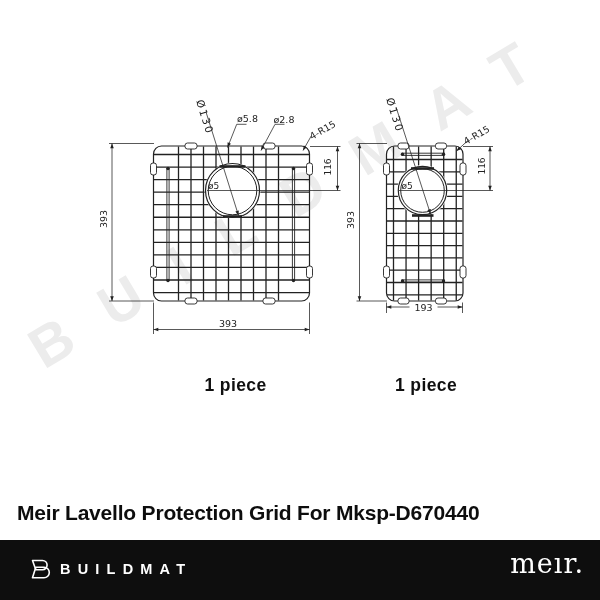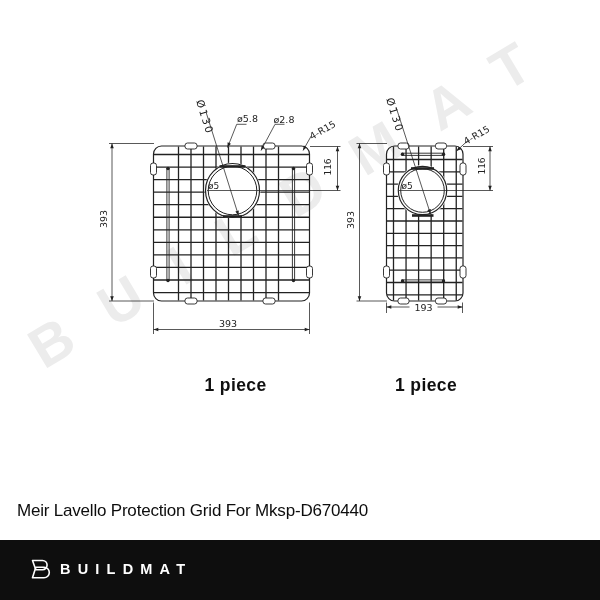--- a/index.html
+++ b/index.html
@@ -6,21 +6,21 @@
   .page{position:relative;width:600px;height:600px;background:#fff;overflow:hidden;
         font-family:"Liberation Sans",sans-serif;}
   svg.sheet{position:absolute;left:0;top:0;display:block;}
   .watermark{font-family:"Liberation Sans",sans-serif;font-weight:bold;
              font-size:57px;letter-spacing:40px;}
   .dim{font-family:"DejaVu Sans",sans-serif;font-size:9.5px;fill:#222222;}
   .dim-sm{font-family:"DejaVu Sans",sans-serif;font-size:9px;fill:#222222;}
   .dia-big{font-family:"DejaVu Sans",sans-serif;font-size:10.5px;letter-spacing:2px;fill:#222222;}
   .piece{font-family:"Liberation Sans",sans-serif;font-weight:bold;font-size:17.5px;
          fill:#101010;letter-spacing:.4px;}
-  .title{position:absolute;left:17px;top:501px;font-size:17px;font-weight:normal;
+  .title{position:absolute;left:17px;top:501px;font-size:21px;font-weight:bold;
          color:#0d0d0d;letter-spacing:-0.2px;white-space:nowrap;}
   .footer{position:absolute;left:0;top:540px;width:600px;height:60px;background:#0e0e0e;}
   .brand{position:absolute;left:30px;top:556px;display:flex;align-items:center;gap:8px;}
   .brand-text{color:#ffffff;font-weight:bold;font-size:14.5px;letter-spacing:7.2px;white-space:nowrap;}
   .meir{position:absolute;right:16px;top:548px;color:#ffffff;
         font-family:"DejaVu Serif",serif;font-size:27px;letter-spacing:1px;}
 </style>
 </head>
 <body>
 
@@ -168,14 +168,15 @@
   <div class="title">Meir Lavello Protection Grid For Mksp-D670440</div>
 
   <div class="footer"></div>
   <div class="brand">
     <svg width="22" height="26" viewBox="0 0 22 26">
       <path d="M2.5 4.5 H12.5 A4.6 4.6 0 0 1 12.5 13.7 H5.8 L2.5 4.5 Z" fill="none" stroke="#ffffff" stroke-width="1.6" stroke-linejoin="round"></path>
       <path d="M2.5 21.8 H14 A5.3 5.3 0 0 0 14 11.2 H5.8 L2.5 21.8 Z" fill="none" stroke="#ffffff" stroke-width="1.6" stroke-linejoin="round"></path>
     </svg>
     <span class="brand-text">BUILDMAT</span>
   </div>
+  <div class="meir">meır.</div>
 
 </div>
 
 </body></html>

